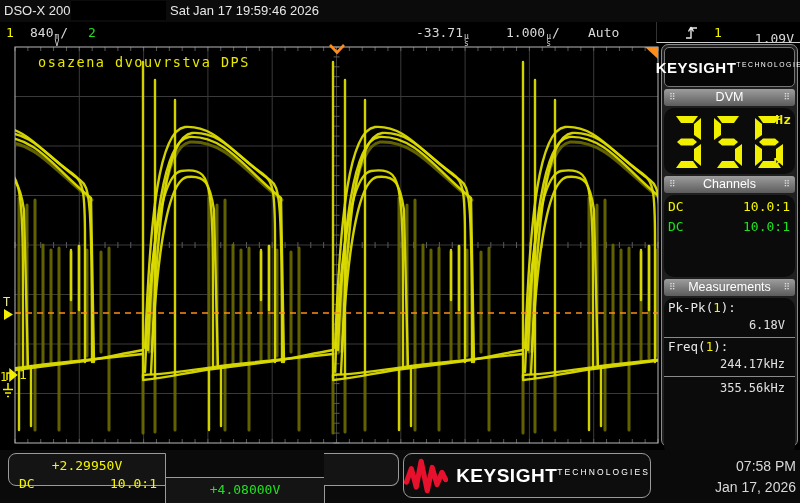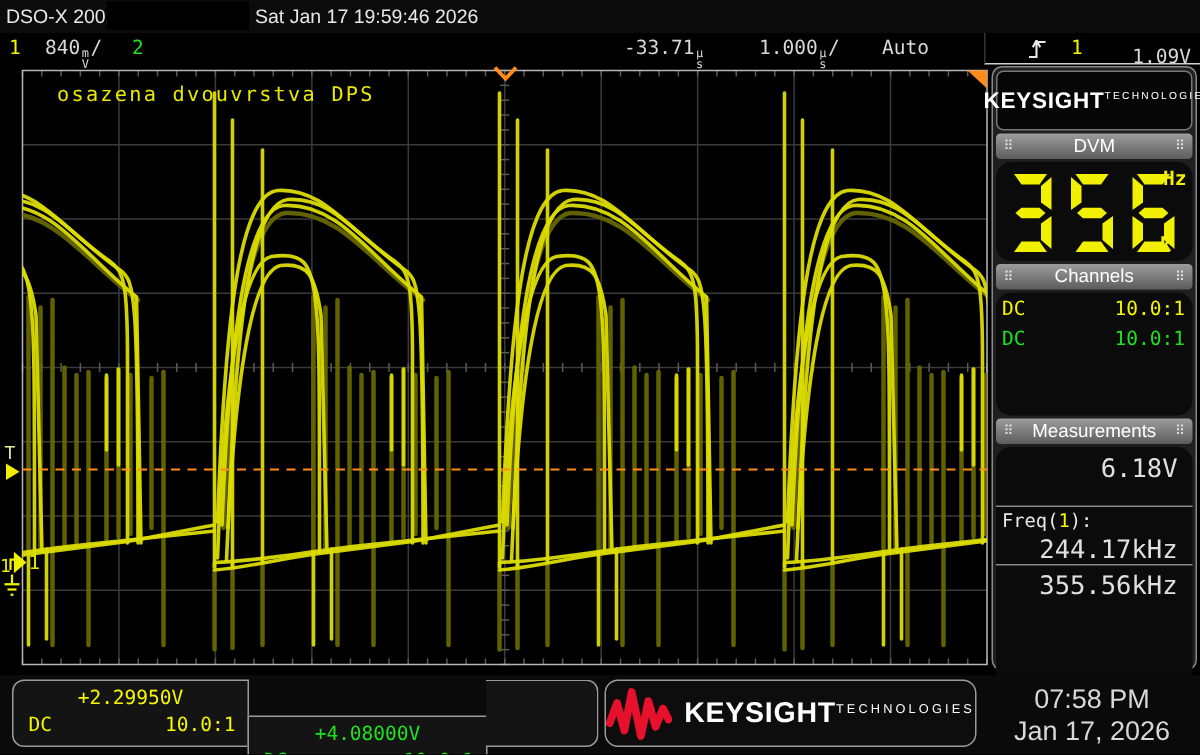--- a/index.html
+++ b/index.html
@@ -44,35 +44,35 @@
   .grip.l { left:5px; } .grip.r { right:5px; }
   .panel { background:#0b0b0b; border-radius:10px; }
   #dvm-panel { height:66px; position:relative; }
   #dvm-panel .hz { position:absolute; right:4px; top:4px; color:#f0f000; font-size:13px; font-weight:bold; }
   #dvm-panel .kk { position:absolute; right:14px; bottom:3px; color:#f0f000; font-size:13px; font-weight:bold; }
   #chan-panel { height:82px; font-size:13px; padding-top:3px; }
   .chrow { display:flex; justify-content:space-between; padding:1px 5px 1px 4px; height:20px; }
   #meas-panel { height:158px; font-size:12.5px; color:#e8e8e8; padding-top:1px; }
   .mrow { height:39px; border-bottom:1px solid #8a8a8a; padding:1px 4px 0 4px; }
   .mrow:last-child { border-bottom:none; }
-  .mrow .mval { text-align:right; font-size:17px; padding:3px 6px 0 0; color:#e0e0e0; }
+  .mrow .mval { text-align:right; font-size:12px; padding:3px 6px 0 0; color:#e0e0e0; }
   
   #bottombar { position:absolute; left:0; top:450px; width:800px; height:53px; background:#0a0a0a; }
-  .bbox { position:absolute; top:3px; height:45px; background:#141414; border:1px solid #9a9a9a; font-size:13px; }
+  .bbox { position:absolute; top:3px; height:33px; background:#141414; border:1px solid #9a9a9a; font-size:13px; }
   #bb1 { left:8px; width:158px; border-radius:8px 0 0 8px; }
   #bb2 { left:165px; width:160px; border-right:1px solid #9a9a9a;margin-top:24px; }
   #bb3 { left:324px; width:75px; border-left:none; border-radius:0 8px 8px 0; }
   .bbval { text-align:center; padding-top:4px; }
   .bbrow { display:flex; justify-content:space-between; padding:3px 8px 0 10px; }
   #bblogo { position:absolute; left:403px; top:3px; width:248px; height:45px; background:#0d0d0d;
     border:1px solid #9a9a9a; border-radius:9px; display:flex; align-items:center; justify-content:center; gap:8px; }
   #bblogo .brand { font-size:19px; }
   #bblogo .brandsub { font-size:8.5px; letter-spacing:2.1px; }
-  #bbtime { position:absolute; left:660px; top:6px; width:136px; text-align:center;
-    color:#d8d8d8; font-size:18px; line-height:21px; font-family:"Liberation Sans", sans-serif; }
+  #bbtime { position:absolute; left:660px; top:6px; width:136px; text-align:right;
+    color:#d8d8d8; font-size:14px; line-height:21px; font-family:"Liberation Sans", sans-serif; }
 </style>
 </head>
 <body>
 
 <div id="scope">
 
   <svg id="plotsvg" width="660" height="450" viewBox="0 0 660 450">
     <defs>
       <clipPath id="plotclip">
           <rect x="15" y="47" width="643" height="396"></rect>
@@ -536,20 +536,21 @@
       </div>
     </div>
 
     <div class="sechdr">
       <span class="grip l">⠿</span>
       <span>Measurements</span>
       <span class="grip r">⠿</span>
     </div>
     <div class="panel" id="meas-panel">
       <div class="mrow">
+        <div><span>Pk-Pk(</span><span class="yel">1</span><span>):</span></div>
         <div class="mval">6.18V</div>
       </div>
       <div class="mrow">
         <div><span>Freq(</span><span class="yel">1</span><span>):</span></div>
         <div class="mval">244.17kHz</div>
       </div>
       <div class="mrow">
         <div class="mval">355.56kHz</div>
       </div>
     </div>

